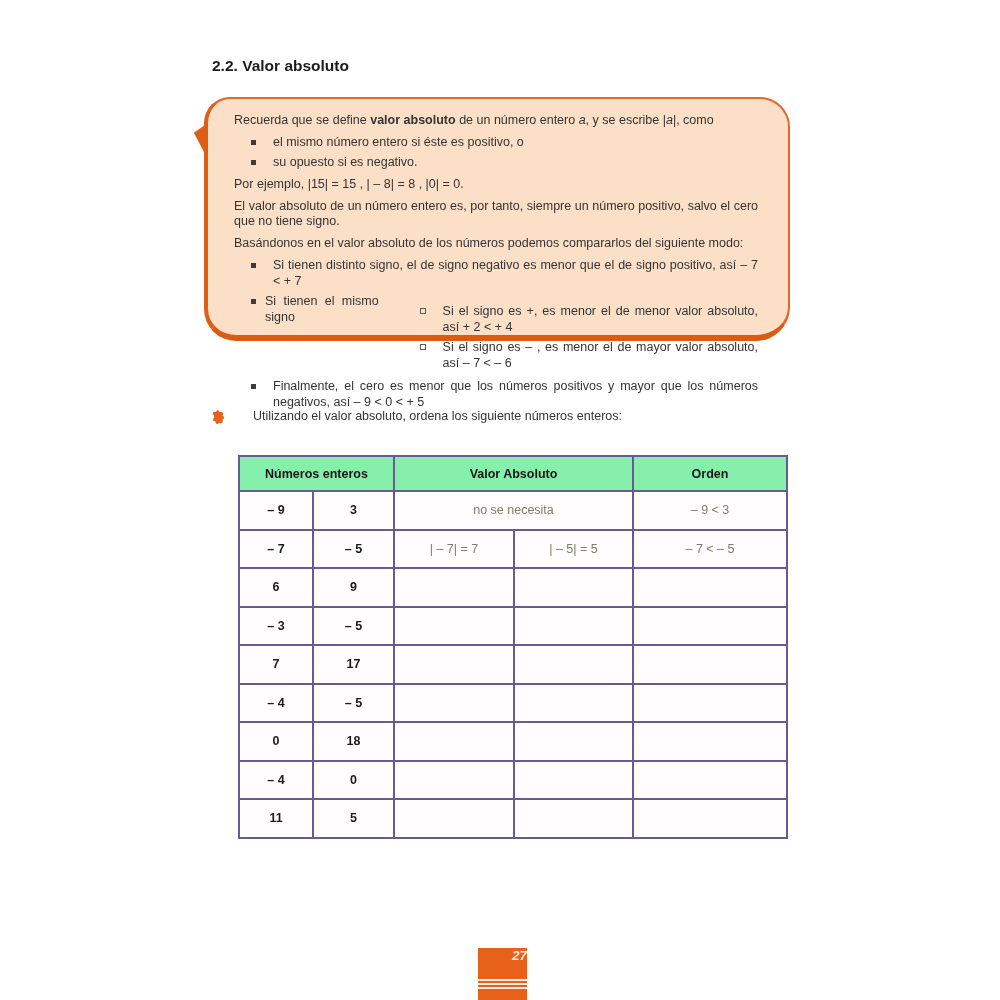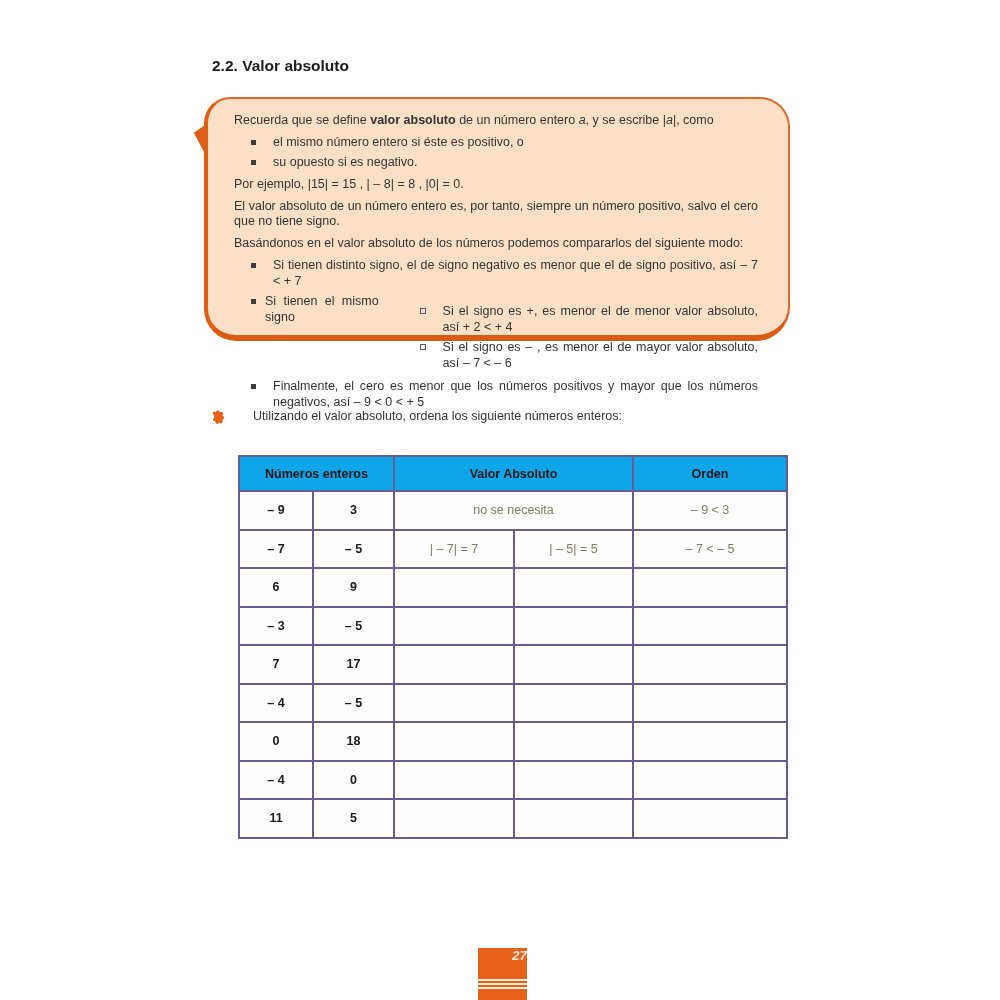--- a/index.html
+++ b/index.html
@@ -42,21 +42,21 @@
   .exercise {
     position:absolute; left:210px; top:409px;
     display:flex; align-items:flex-start; gap:26px;
     font-size:12.5px; color:#343434;
   }
   
   .tablewrap { position:absolute; left:238px; top:455px; }
   table.ex { border-collapse:collapse; width:548px; table-layout:fixed; }
   table.ex th, table.ex td { border:2px solid #685a93; box-sizing:border-box; }
   table.ex th {
-    background:#0ea5e9; height:35px; font-size:12.5px; font-weight:bold; color:#161616;
+    background:#86efac; height:35px; font-size:12.5px; font-weight:bold; color:#161616;
     text-align:center;
   }
   table.ex td { height:38.5px; text-align:center; font-size:12.5px; background:#fffdfe; }
   td.num { font-weight:bold; color:#1a1a1a; }
   td.ans { color:#7a7f63; font-size:12px; }
   
   .footer { position:absolute; left:478px; top:948px; width:49px; height:52px; background:#e8611a; }
   .pageno { margin:0; padding-top:0; text-align:right; font-size:13.5px; font-weight:bold; color:#fbe9d4;font-style:italic; }
   .stripes { position:absolute; left:0; right:0; top:31px; }
   .stripe { height:2px; background:#fcefdf; margin-bottom:2px; }

